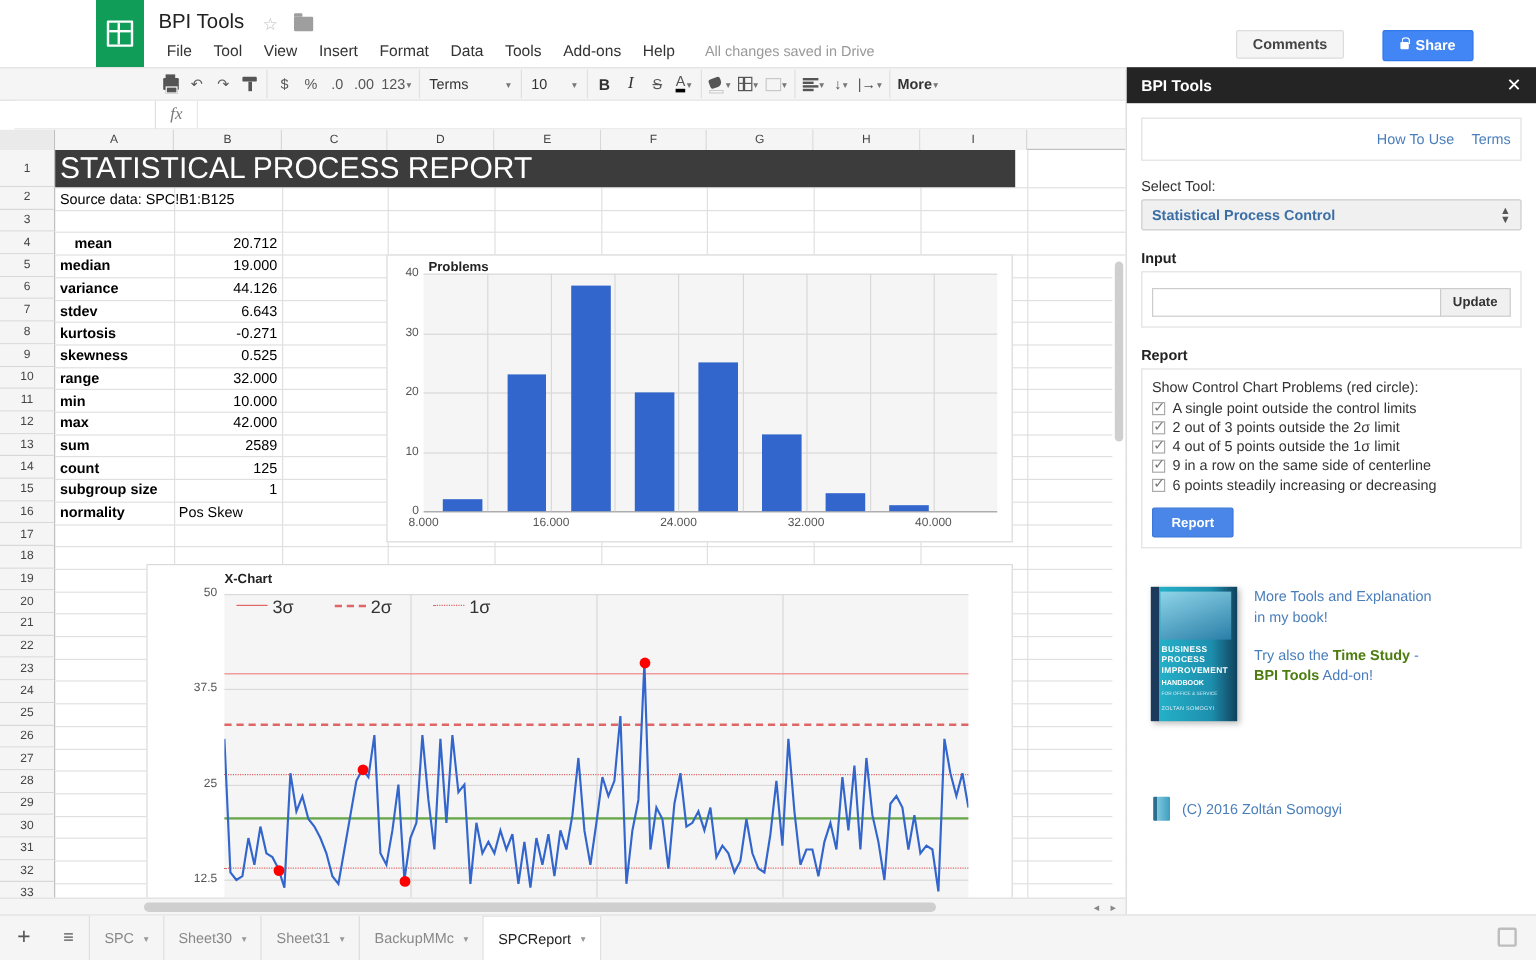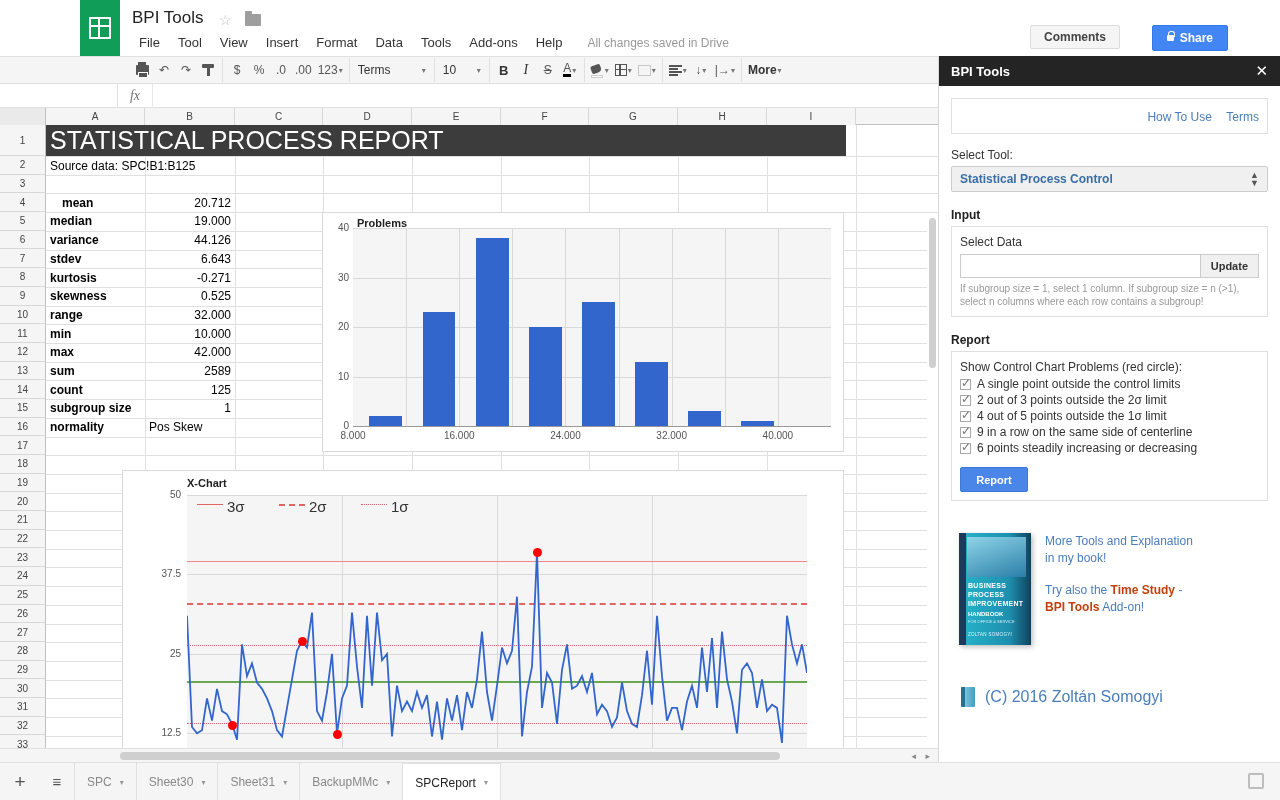--- a/index.html
+++ b/index.html
@@ -87,21 +87,21 @@
     width: 13px; height: 10px; background: #555; border-radius: 1px; position: relative;
   }
   .printer::before { content:""; position:absolute; left:2.5px; top:-3px; width:8px; height:3px; background:#555; }
   .printer::after { content:""; position:absolute; left:2.5px; bottom:-3px; width:8px; height:4px; background:#555; border:1px solid #fff; }
   .paintfmt { width: 12px; height: 12px; position: relative; }
   .paintfmt::before { content:""; position:absolute; left:0; top:0; width:12px; height:4px; background:#555; border-radius:1px; }
   .paintfmt::after { content:""; position:absolute; left:4.5px; top:4px; width:3px; height:8px; background:#555; }
 
   
   .formulabar {
-    position: absolute; left: 0; top: 84px; width: 938px; height: 24px;
+    position: absolute; left: 12px; top: 84px; width: 938px; height: 24px;
     background: #fff; border-bottom: 1px solid #e0e0e0; display: flex; align-items: center; justify-content: space-between;
   }
   .namebox { width: 118px; height: 24px; border-right: 1px solid #e0e0e0; }
   .fx { width: 34px; text-align: center; font-family: "Liberation Serif", serif; font-style: italic; font-size: 14px; color: #777; }
   .fbar-input { flex: 1; height: 24px; border-left: 1px solid #e8e8e8; padding-left: 4px; }
 
   
   .sheet { position: absolute; left: 0; top: 108px; width: 938px; height: 654px; background: #fff; overflow: hidden; }
   .colhdr { position: absolute; left: 0; top: 0; width: 938px; height: 17px; background: #f5f5f5; border-bottom: 1px solid #c0c0c0; display: flex; }
   .corner { width: 46px; height: 17px; border-right: 1px solid #c0c0c0; background: #eaeaea; }
@@ -233,25 +233,25 @@
     width: 72px; height: 112px; flex: none; position: relative;
     background: linear-gradient(90deg, #1b3a5c 0%, #1b3a5c 10%, #25b0c8 10%, #1d8fae 70%, #10415c 100%);
     box-shadow: 2px 2px 5px rgba(0,0,0,0.25);
   }
   .book .topimg { position: absolute; left: 8px; right: 5px; top: 4px; height: 40px; background: linear-gradient(160deg,#8fd4e8,#2a7fa8); }
   .book .t1 { position: absolute; left: 9px; top: 48px; font-size: 7px; font-weight: bold; color: #fff; line-height: 9px; letter-spacing: .3px; }
   .book .t2 { position: absolute; left: 9px; top: 78px; font-size: 6px; font-weight: bold; color: #fff; }
   .book .t3 { position: absolute; left: 9px; top: 86px; font-size: 4px; color: #cfe9f2; }
   .book .auth { position: absolute; left: 9px; top: 99px; font-size: 4.5px; color: #dff1f7; letter-spacing: .3px; }
   .promo-txt { font-size: 12px; color: #4a7ebb; line-height: 1.45; }
-  .promo-txt b { color: #c2410c; }
+  .promo-txt b { color: #4d7c0f; }
   .promo-gap { height: 14px; }
   .copyright { display: flex; align-items: center; gap: 10px; margin-top: 42px; padding-left: 10px; }
   .cr-book { width: 14px; height: 20px; background: linear-gradient(90deg,#2b6e8f 0%, #2b6e8f 25%, #7cc6dd 25%, #3f9ec0 100%); border-radius: 1px; }
-  .copyright span { font-size: 16px; color: #4a7ebb; }
+  .copyright span { font-size: 12px; color: #4a7ebb; margin-top: 21px; }
 </style>
 </head>
 <body>
 
 <div class="app">
 
   <div class="topbar">
     <div class="logo-box">
         <div class="logo-glyph"></div>
       </div>
@@ -598,26 +598,24 @@
       </div>
 
       <div class="sb-label">Select Tool:</div>
       <div class="sb-select">
         <span>Statistical Process Control</span>
         <span class="spin">▲<br>▼</span>
       </div>
 
       <div class="sb-section-h">Input</div>
       <div class="panel">
-        <div style="font-size:12px;color:#333;">Select Data</div>
         <div class="fieldrow">
           <input type="text" placeholder="" style="">
           <div class="upd">Update</div>
         </div>
-        <div class="hint">If subgroup size = 1, select 1 column. If subgroup size = n (&gt;1), select n columns where each row contains a subgroup!</div>
       </div>
 
       <div class="sb-section-h">Report</div>
       <div class="panel">
         <div class="cb-title">Show Control Chart Problems (red circle):</div>
         <div class="cb-row">
           <span class="cbox"></span>
           <span>A single point outside the control limits</span>
         </div>
         <div class="cb-row">

